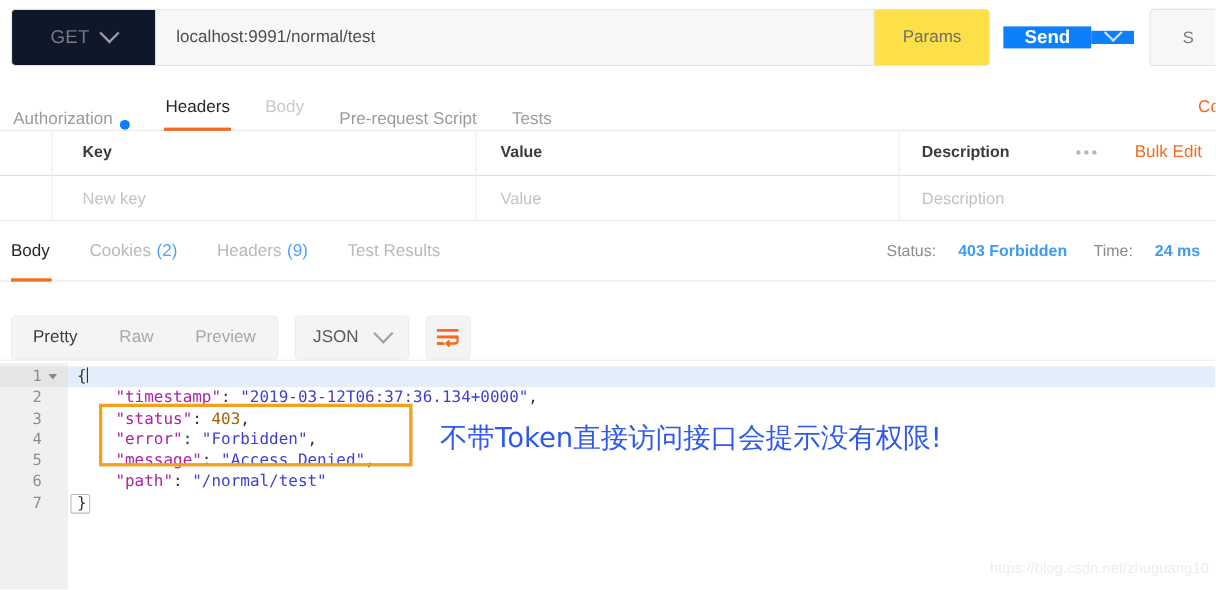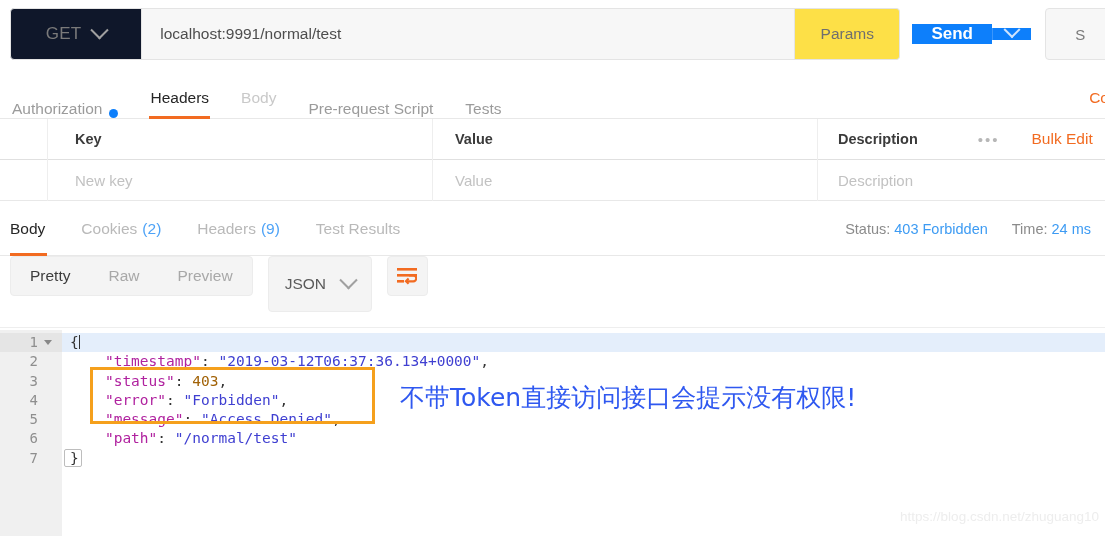--- a/index.html
+++ b/index.html
@@ -162,44 +162,44 @@
     content: ''; position: absolute;
     left: 10px; right: 16px; bottom: -1px; height: 3px;
     background: #f26b21;
   }
   .cnt { color: #4ea3f7; margin-left: 5px; }
   .meta {
     margin-left: auto; display: flex; align-items: center;
     gap: 24px; padding-right: 14px;
     font-size: 14.5px; color: #8b8b8b;
   }
-  .meta b { font-weight: normal; color: #3d9bf3; margin-left: 4px; }
+  .meta b { font-weight: bold; color: #3d9bf3; margin-left: 20px; }
 
   
   .body-bar {
     position: absolute; left: 0; top: 256px;
     width: 1105px; height: 72px;
-    display: flex; align-items: flex-start;
+    display: flex; align-items: flex-end;
     padding-left: 10px; gap: 15px;
     border-bottom: 1px solid #eeeeee;
   }
   .seg {
     display: flex; background: #f4f4f4;
     border: 1px solid #ececec; border-radius: 4px;
     height: 40px; align-items: stretch;
   }
   .seg > div {
     display: flex; align-items: center; padding: 0 19px;
     font-size: 15.5px; color: #a8a8a8; cursor: pointer;
   }
   .seg > div.on { color: #3d3d3d; }
   .fmt-box {
     display: flex; align-items: center; gap: 16px;
     background: #f4f4f4; border: 1px solid #ececec; border-radius: 4px;
-    height: 56px; padding: 0 16px; cursor: pointer;
+    height: 40px; padding: 0 16px; cursor: pointer;
   }
   .fmt-label { font-size: 15.5px; color: #5a5a5a; }
   .wrap-btn {
     width: 41px; height: 40px;
     background: #f4f4f4; border: 1px solid #ececec; border-radius: 4px;
     display: flex; align-items: center; justify-content: center;
     cursor: pointer;
   }
 
   

